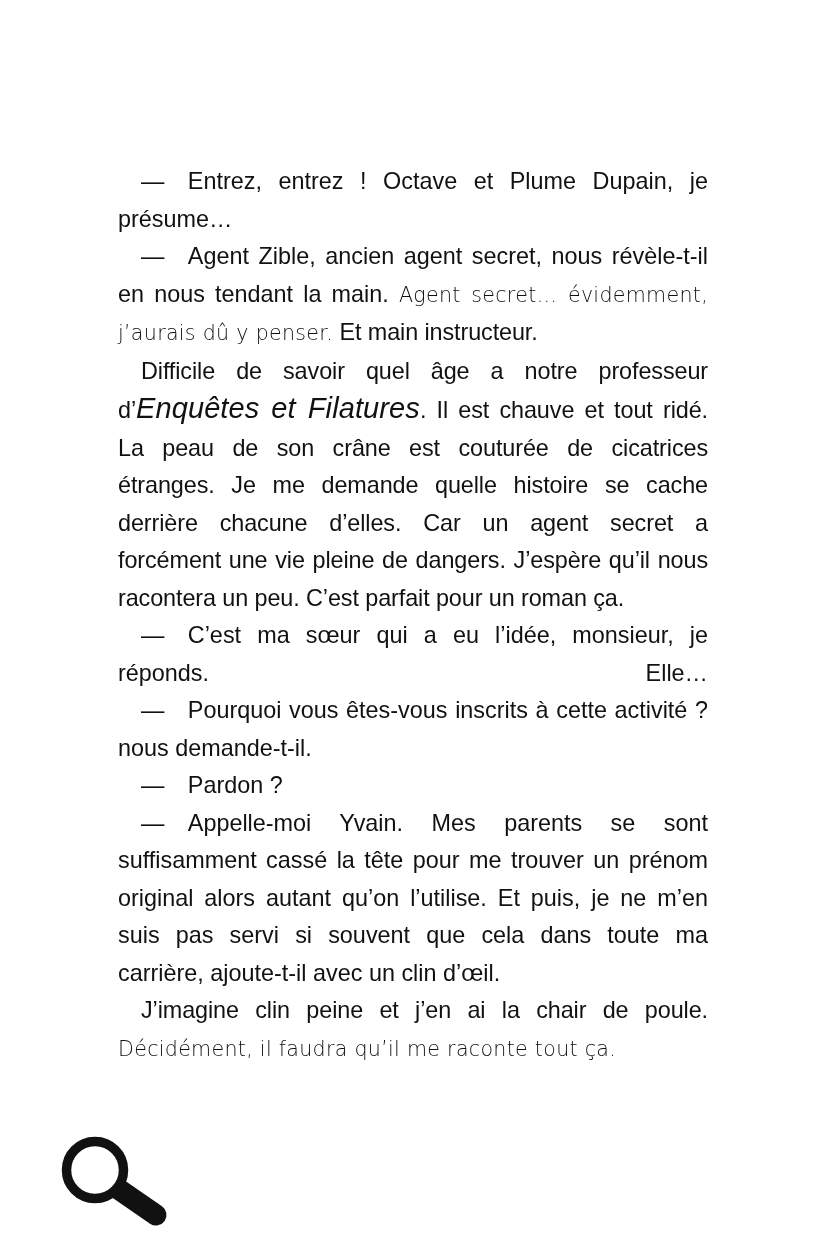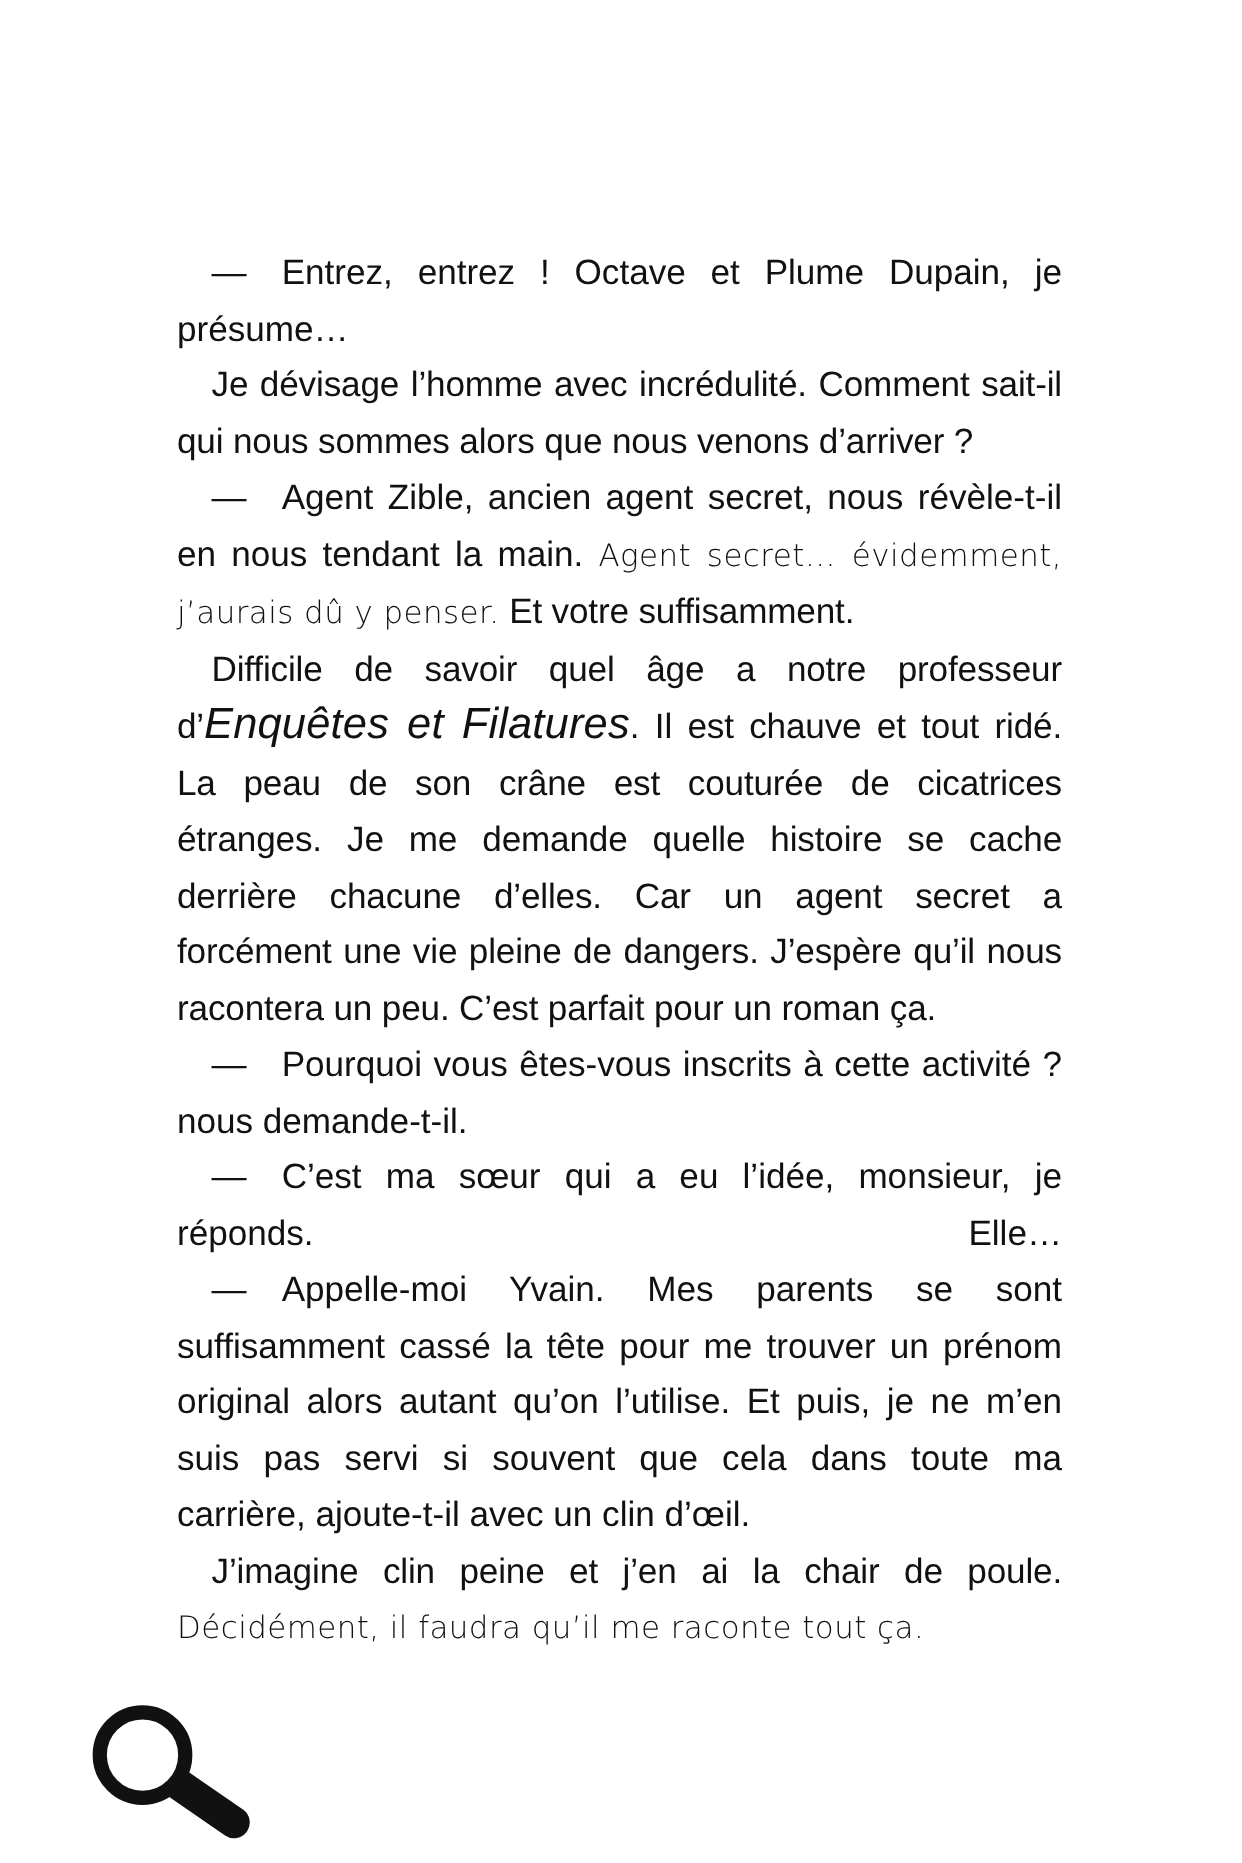--- a/index.html
+++ b/index.html
@@ -86,41 +86,41 @@
 <body>
 
 <div class="page">
 
   <div class="text-block">
 
     <p class="para indent">
       <span class="dash">— Entrez, entrez ! Octave et Plume Dupain, je présume…</span>
     </p>
 
-    <p class="para indent">
-      <span>Je dévisage l’homme avec incrédulité. Comment sait-il qui nous sommes alors que nous venons d’arriver ?</span>
-    </p>
 
     <p class="para indent">
-      <span class="dash">— Agent Zible, ancien agent secret, nous révèle-t-il en nous tendant la main. </span><span class="hand">Agent secret… évidemment, j’aurais dû y penser.</span><span> Et votre suffisamment.</span>
+      <span class="dash">— Agent Zible, ancien agent secret, nous révèle-t-il en nous tendant la main. </span><span class="hand">Agent secret… évidemment, j’aurais dû y penser.</span><span> Et main instructeur.</span>
     </p>
 
     <p class="para indent">
       <span>Difficile de savoir quel âge a notre professeur d’</span><span class="ital">Enquêtes et Filatures</span><span>. Il est chauve et tout ridé. La peau de son crâne est couturée de cicatrices étranges. Je me demande quelle histoire se cache derrière chacune d’elles. Car un agent secret a forcément une vie pleine de dangers. J’espère qu’il nous racontera un peu. C’est parfait pour un roman ça.</span>
     </p>
 
+    <p class="para indent tight full-justify">
+      <span class="dash">— C’est ma sœur qui a eu l’idée, monsieur, je réponds. Elle…</span>
+    </p>
+
     <p class="para indent">
       <span class="dash">— Pourquoi vous êtes-vous inscrits à cette activité ? nous demande-t-il.</span>
     </p>
 
-    <p class="para indent tight full-justify">
-      <span class="dash">— C’est ma sœur qui a eu l’idée, monsieur, je réponds. Elle…</span>
+
+    <p class="para indent">
+      <span class="dash">— Pardon ?</span>
     </p>
-
-
 
     <p class="para indent">
       <span class="dash">— Appelle-moi Yvain. Mes parents se sont suffisamment cassé la tête pour me trouver un prénom original alors autant qu’on l’utilise. Et puis, je ne m’en suis pas servi si souvent que cela dans toute ma carrière, ajoute-t-il avec un clin d’œil.</span>
     </p>
 
     <p class="para indent">
       <span>J’imagine clin peine et j’en ai la chair de poule. </span><span class="hand">Décidément, il faudra qu’il me raconte tout ça.</span>
     </p>
 
   </div>

